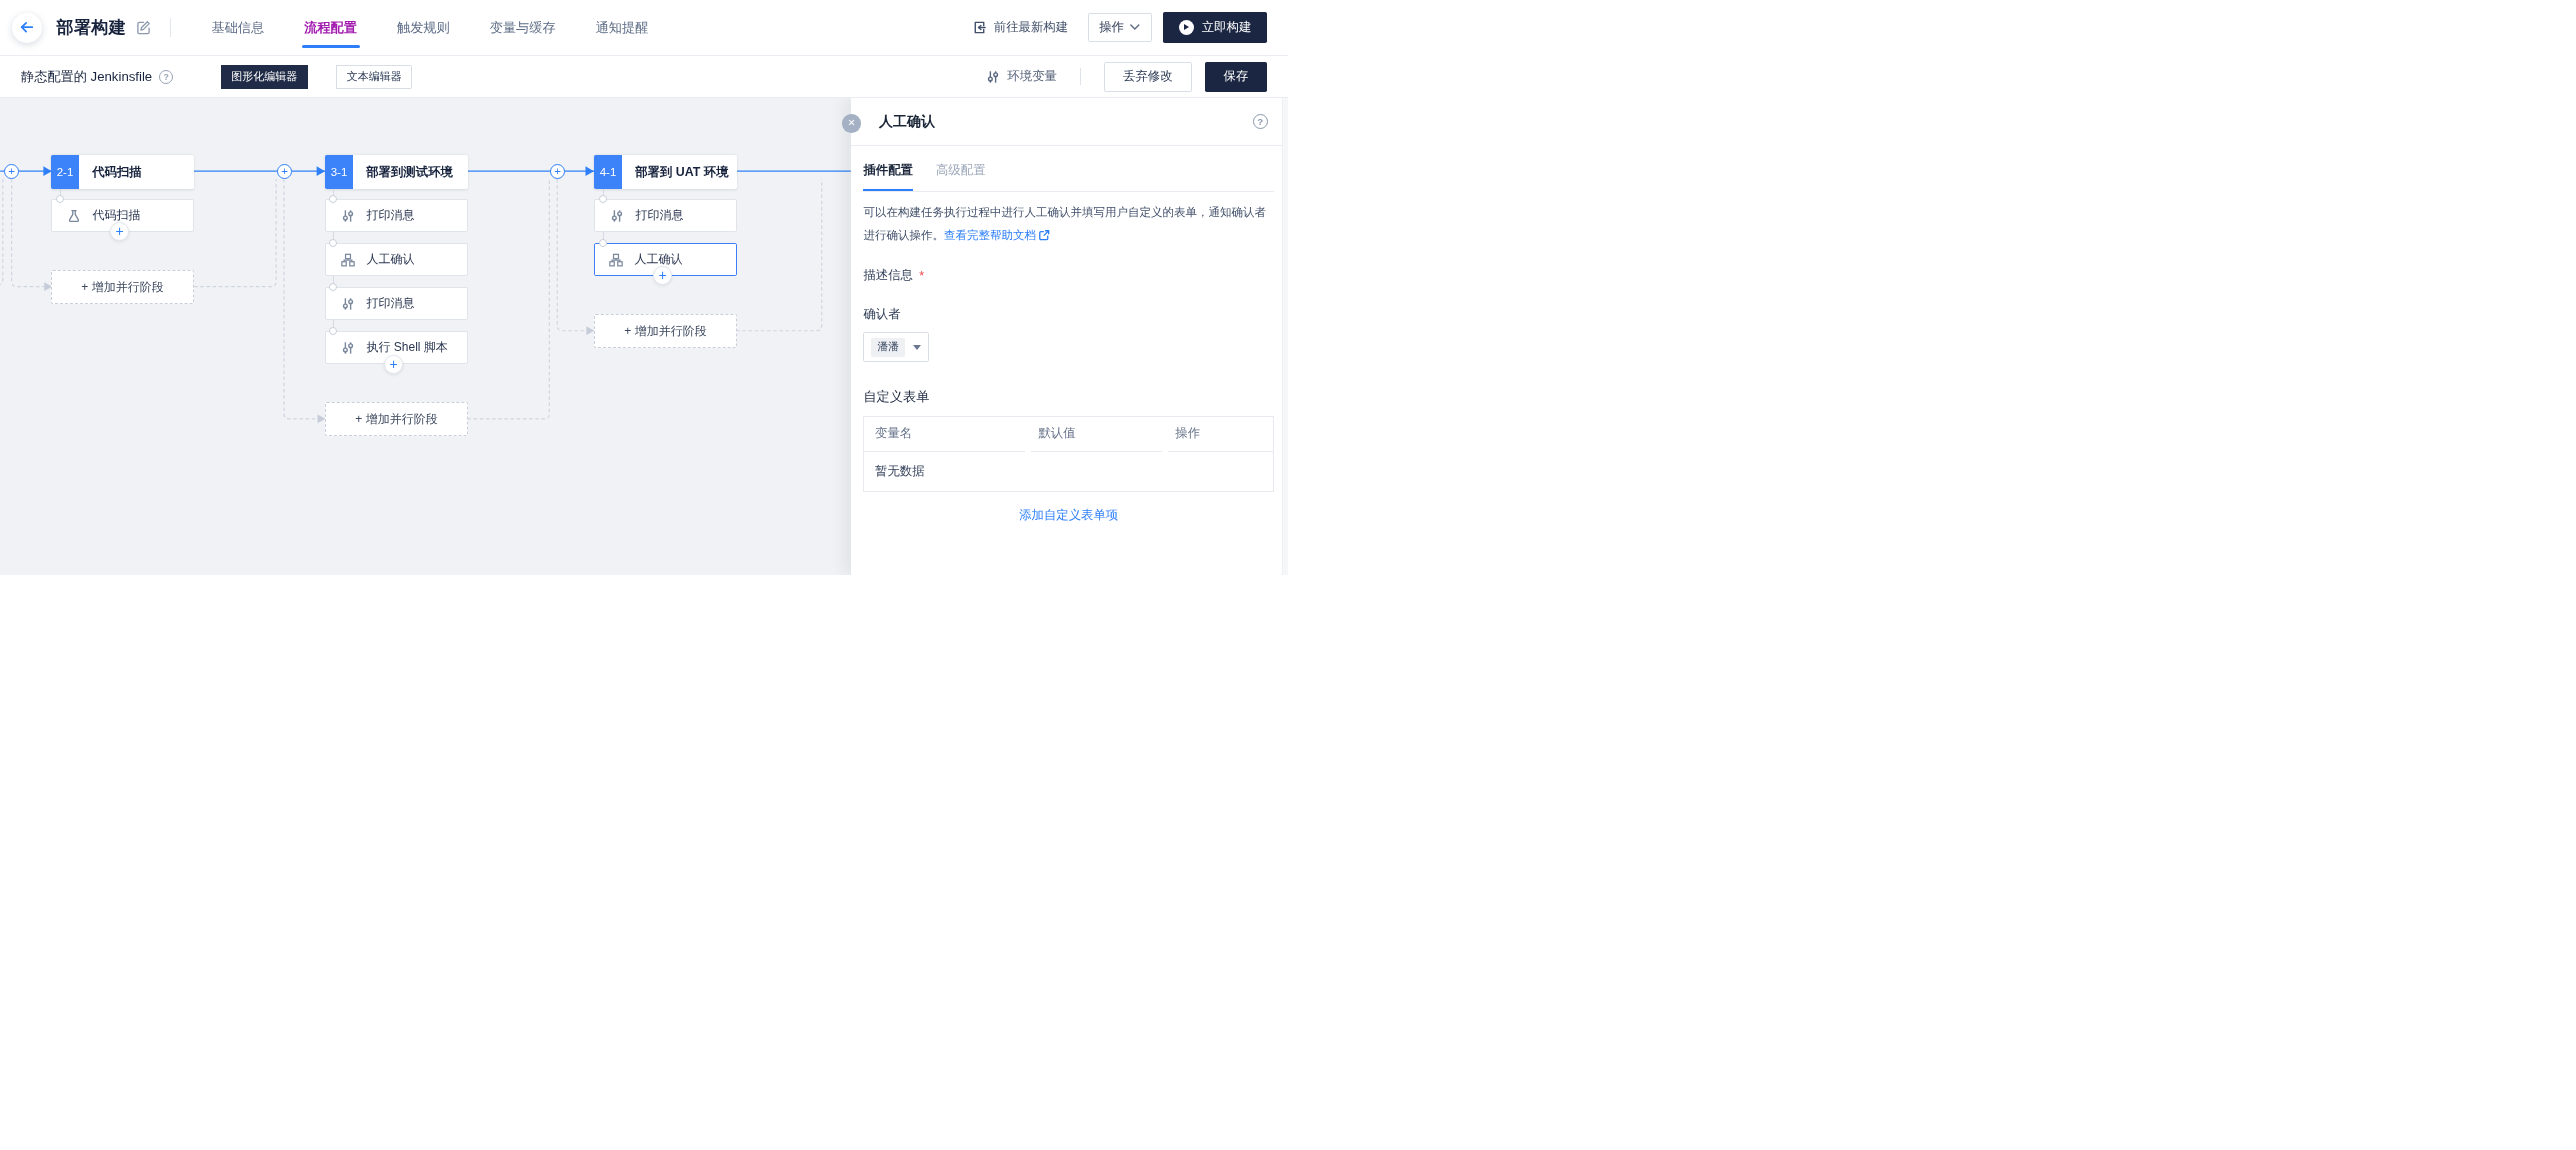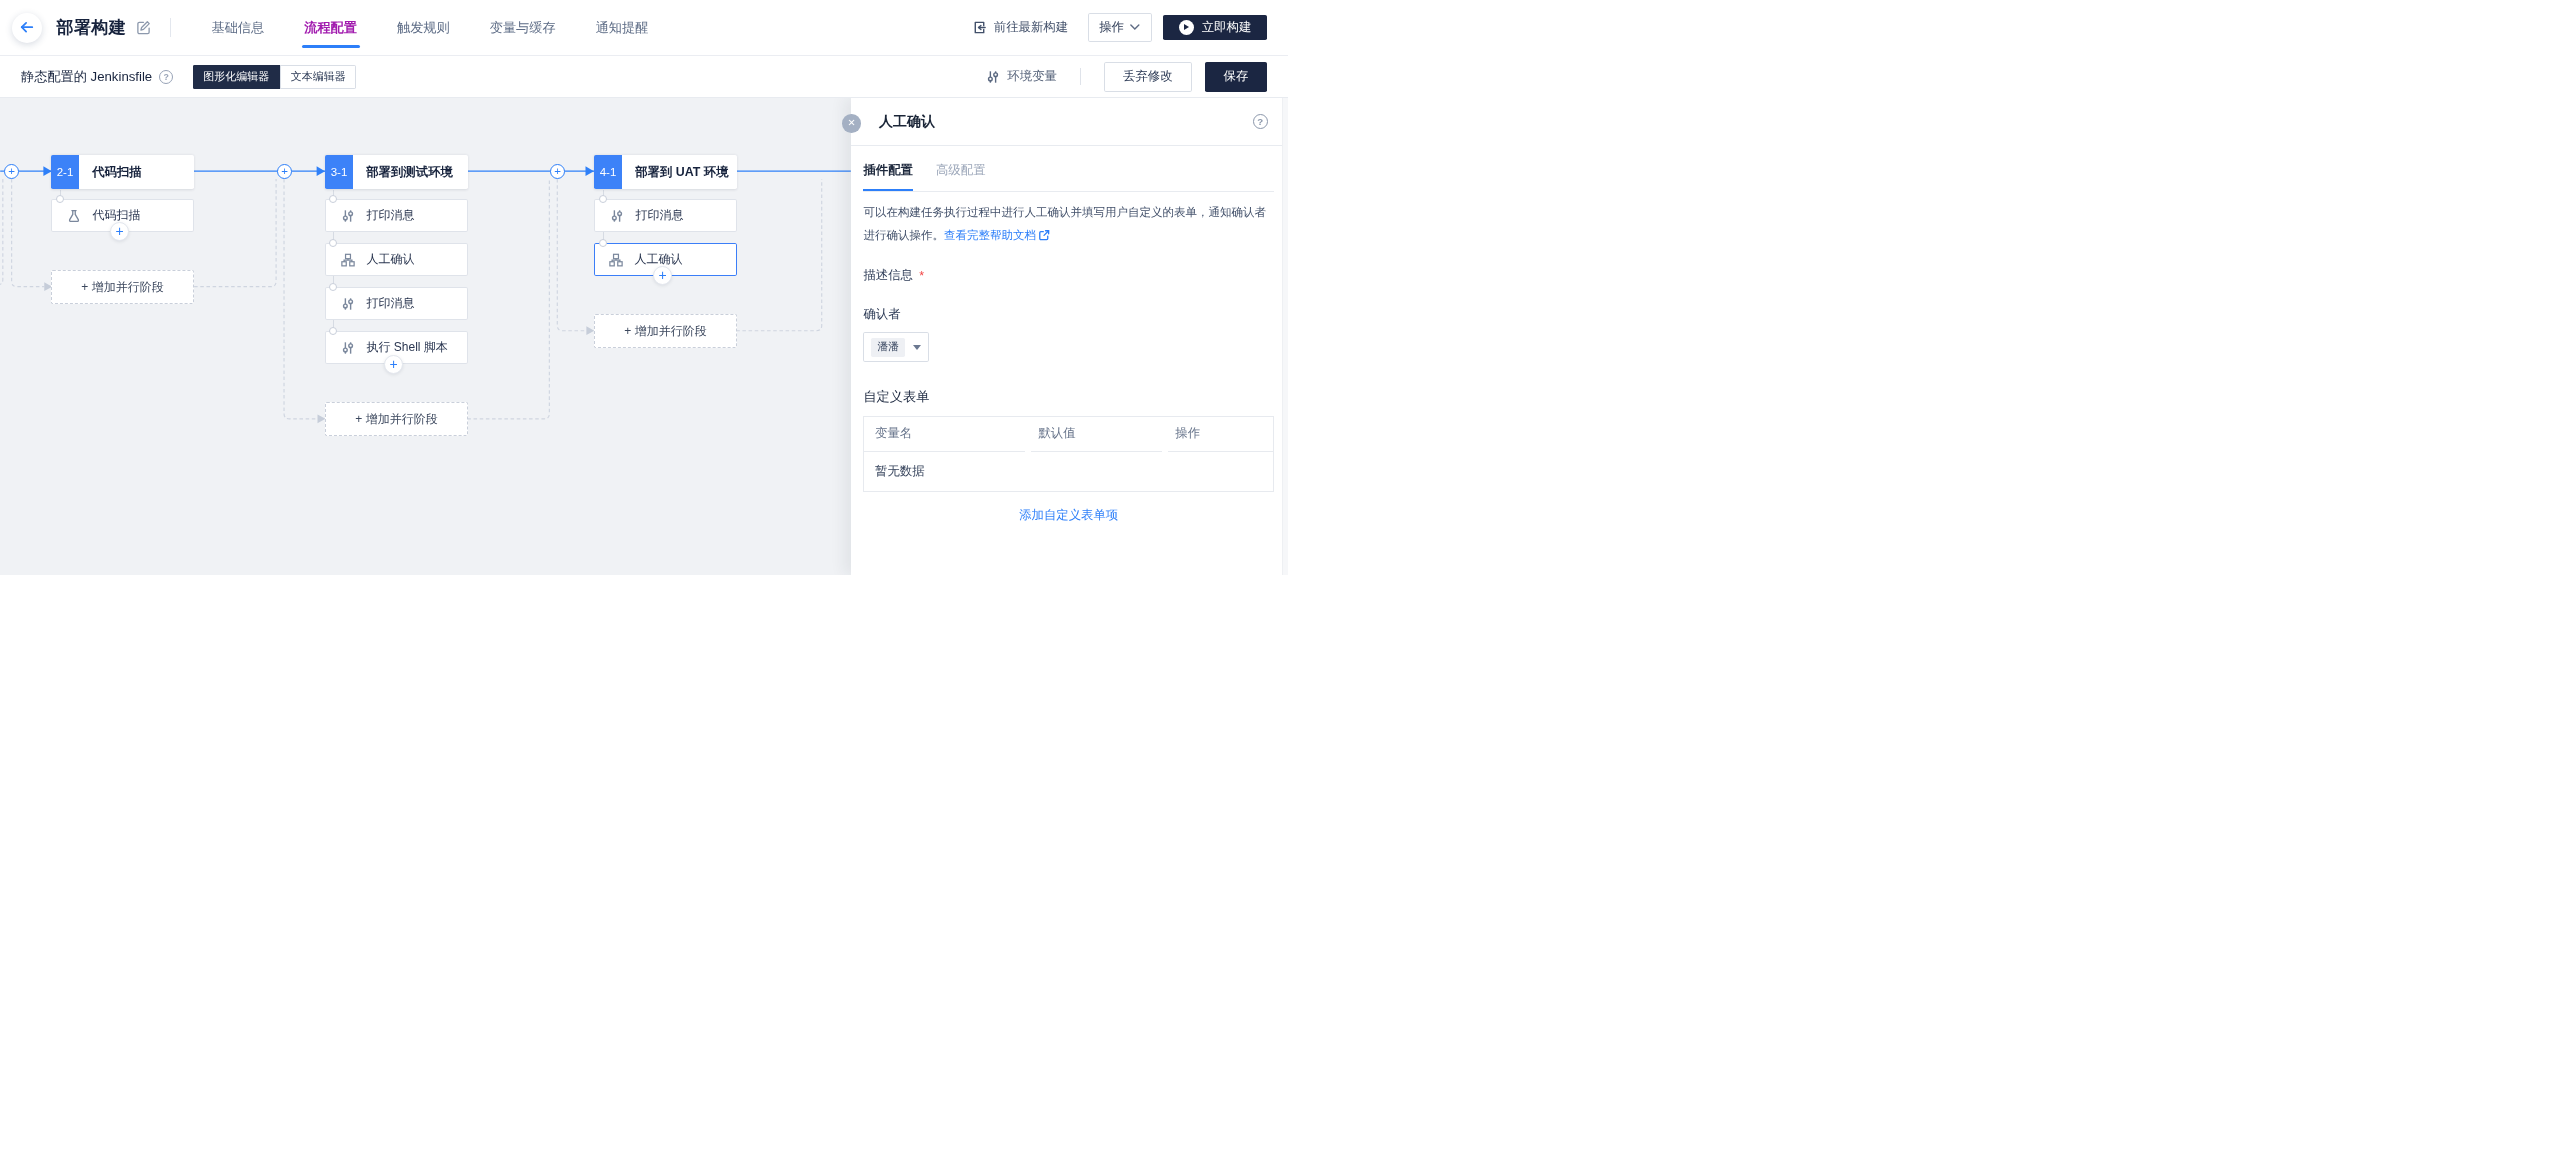--- a/index.html
+++ b/index.html
@@ -19,34 +19,34 @@
   .topnav-item { font-size:13.2px; color:#5c6b85; cursor:pointer; position:relative; white-space:nowrap;}
   .topnav-item.active { color:#a21caf; font-weight:bold; }
   .topnav-item.active::after { content:''; position:absolute; left:-2.6px; right:-2.6px; bottom:-11.5px;
     height:2.6px; border-radius:1.8px; background:#2d7ff9; }
   .tophdr-right { margin-left:auto; display:flex; align-items:center; }
   .gotolatest { display:flex; align-items:center; gap:7px; color:#42506a; font-size:12.4px; cursor:pointer;}
   .btn { border:0.9px solid #d9dee6; background:#fff; border-radius:1.8px; font-size:12.4px; color:#2c3a55;
     display:flex; align-items:center; justify-content:center; cursor:pointer; }
   .btn-actions { width:64px; height:29px; gap:6.2px; margin-left:19.4px;}
   .btn-dark { background:#1b2642; border:none; color:#fff; }
-  .btn-buildnow { width:104px; height:25px; gap:8px; margin-left:11.5px; font-size:12.4px;}
+  .btn-buildnow { width:104px; height:31px; gap:8px; margin-left:11.5px; font-size:12.4px;}
   .playic { width:15px; height:15px; border-radius:50%; background:#fff; position:relative; }
   .playic::after { content:''; position:absolute; left:5.7px; top:4px; border-left:5.3px solid #1b2642;
     border-top:3.5px solid transparent; border-bottom:3.5px solid transparent; }
 
   
   .toolbar { height:42px; display:flex; align-items:center; padding:0 21px 0 21px;
     border-bottom:0.9px solid #e8ebf0; background:#fff; flex:0 0 auto; position:relative; z-index:19;}
   .jk-label { font-size:13.2px; color:#17233d; font-weight:500;}
   .qmark { width:14px; height:14px; border-radius:50%; border:1.2px solid #98a3b7; color:#98a3b7;
     font-size:8.8px; font-weight:bold; display:flex; align-items:center; justify-content:center; margin-left:7px; cursor:pointer;}
   .seg { display:flex; margin-left:19.4px; border-radius:1.8px; overflow:hidden; }
   .segbtn { height:24px; padding:0 9.7px; font-size:11px; display:flex; align-items:center; cursor:pointer;
-    border:0.9px solid #d9dee6; background:#fff; color:#2c3a55;}
+    border:0.9px solid #d9dee6; background:#fff; color:#2c3a55;margin-left:28px;}
   .segbtn.on { background:#202c47; color:#fff; border-color:#202c47; }
   .toolbar-right { margin-left:auto; display:flex; align-items:center; }
   .envvars { display:flex; align-items:center; gap:7px; font-size:12.4px; color:#515e76; cursor:pointer;}
   .tb-div { width:0.9px; height:17.6px; background:#dfe3ea; margin:0 23px; }
   .btn-discard { width:88px; height:30px; }
   .btn-save { width:62px; height:30px; margin-left:13.2px; }
 
   
   .main { flex:1; display:flex; min-height:0; position:relative; }
   .canvas { flex:1; position:relative; background:#f0f2f5; overflow:hidden; }

